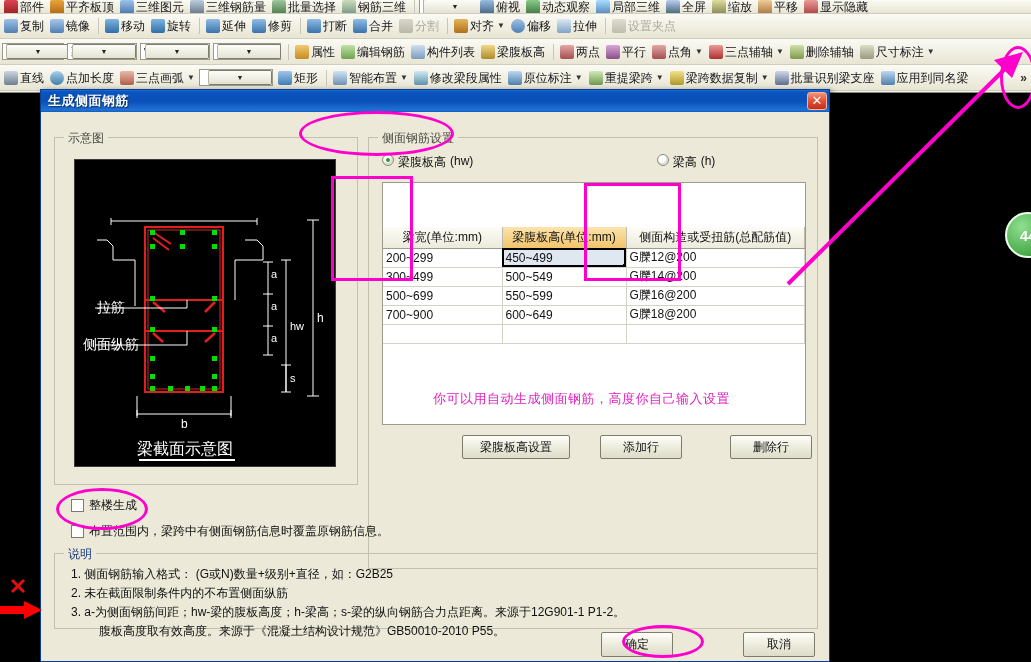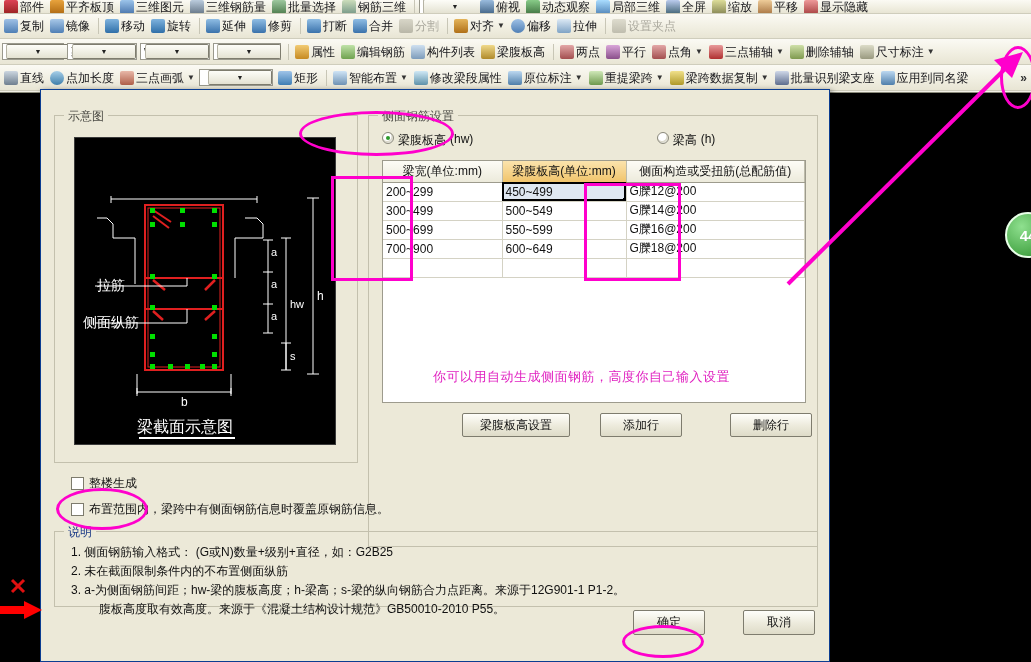--- a/index.html
+++ b/index.html
@@ -110,21 +110,21 @@
     border-radius:50%; background:#2c9a2c;
   }
   .sub { font-size:12px; }
 
   
   #gridwrap {
     position:absolute; left:13px; top:44px; width:424px; height:243px;
     background:#fff; border:1px solid #9d9b8d;
     overflow:hidden;
   }
-  table.grid { border-collapse:collapse; width:100%; table-layout:fixed; }
+  table.grid { border-collapse:collapse; width:100%; table-layout:fixed;margin-top:44px; }
   table.grid th {
     height:21px; font-size:12px; font-weight:normal; color:#111;
     background:linear-gradient(to bottom,#fdfcf6,#eceadb);
     border-right:1px solid #bdbbaa; border-bottom:1px solid #9d9b8d;
     text-align:center; padding:0;
   }
   table.grid th.hl {
     background:linear-gradient(to bottom,#fbe3ad,#f0c46b);
     border-bottom:1px solid #b08a3c;
   }
@@ -162,21 +162,21 @@
   
   #grp-notes { left:13px; top:441px; width:764px; height:76px; }
   #grp-notes > .glabel { color:#1b3a86; }
   .note { position:absolute; font-size:12px; color:#111; white-space:nowrap; }
   #n1 { left:16px; top:12px; }
   #n2 { left:16px; top:31px; }
   #n3 { left:16px; top:50px; }
   #n3b { left:44px; top:69px; }
 
   #footbtns { position:absolute; right:14px; bottom:6px; display:flex; gap:38px; }
-  #footbtns .btn { width:72px; height:25px; padding:0; }
+  #footbtns .btn { width:72px; height:25px; padding:0;margin-left:32px; }
 
   
   .anno { position:absolute; pointer-events:none; }
   .ellipse {
     position:absolute; border:3px solid #ff00cc; border-radius:50%; pointer-events:none;
   }
   .rect { position:absolute; border:3px solid #ff00cc; pointer-events:none; }
   #ann-layer, #ann-layer-top { position:absolute; left:0; top:0; width:1031px; height:662px;
     pointer-events:none; }
   .lbl-green {
@@ -433,20 +433,24 @@
       <span>应用到同名梁</span>
     </span>
     <span class="chev">»</span>
   </div>
 </div>
 
 <div id="canvas"></div>
 
 <div id="dialog">
 
+  <div id="titlebar">
+    <span class="ttl">生成侧面钢筋</span>
+    <span id="closebtn">✕</span>
+  </div>
 
   <div id="dlgbody">
 
     <div class="group" id="grp-schem">
       <span class="glabel">示意图</span>
 
       <div id="schemimg">
         <svg width="260" height="306" viewBox="0 0 260 306">
           <rect x="0" y="0" width="260" height="306" fill="#000"></rect>
 

